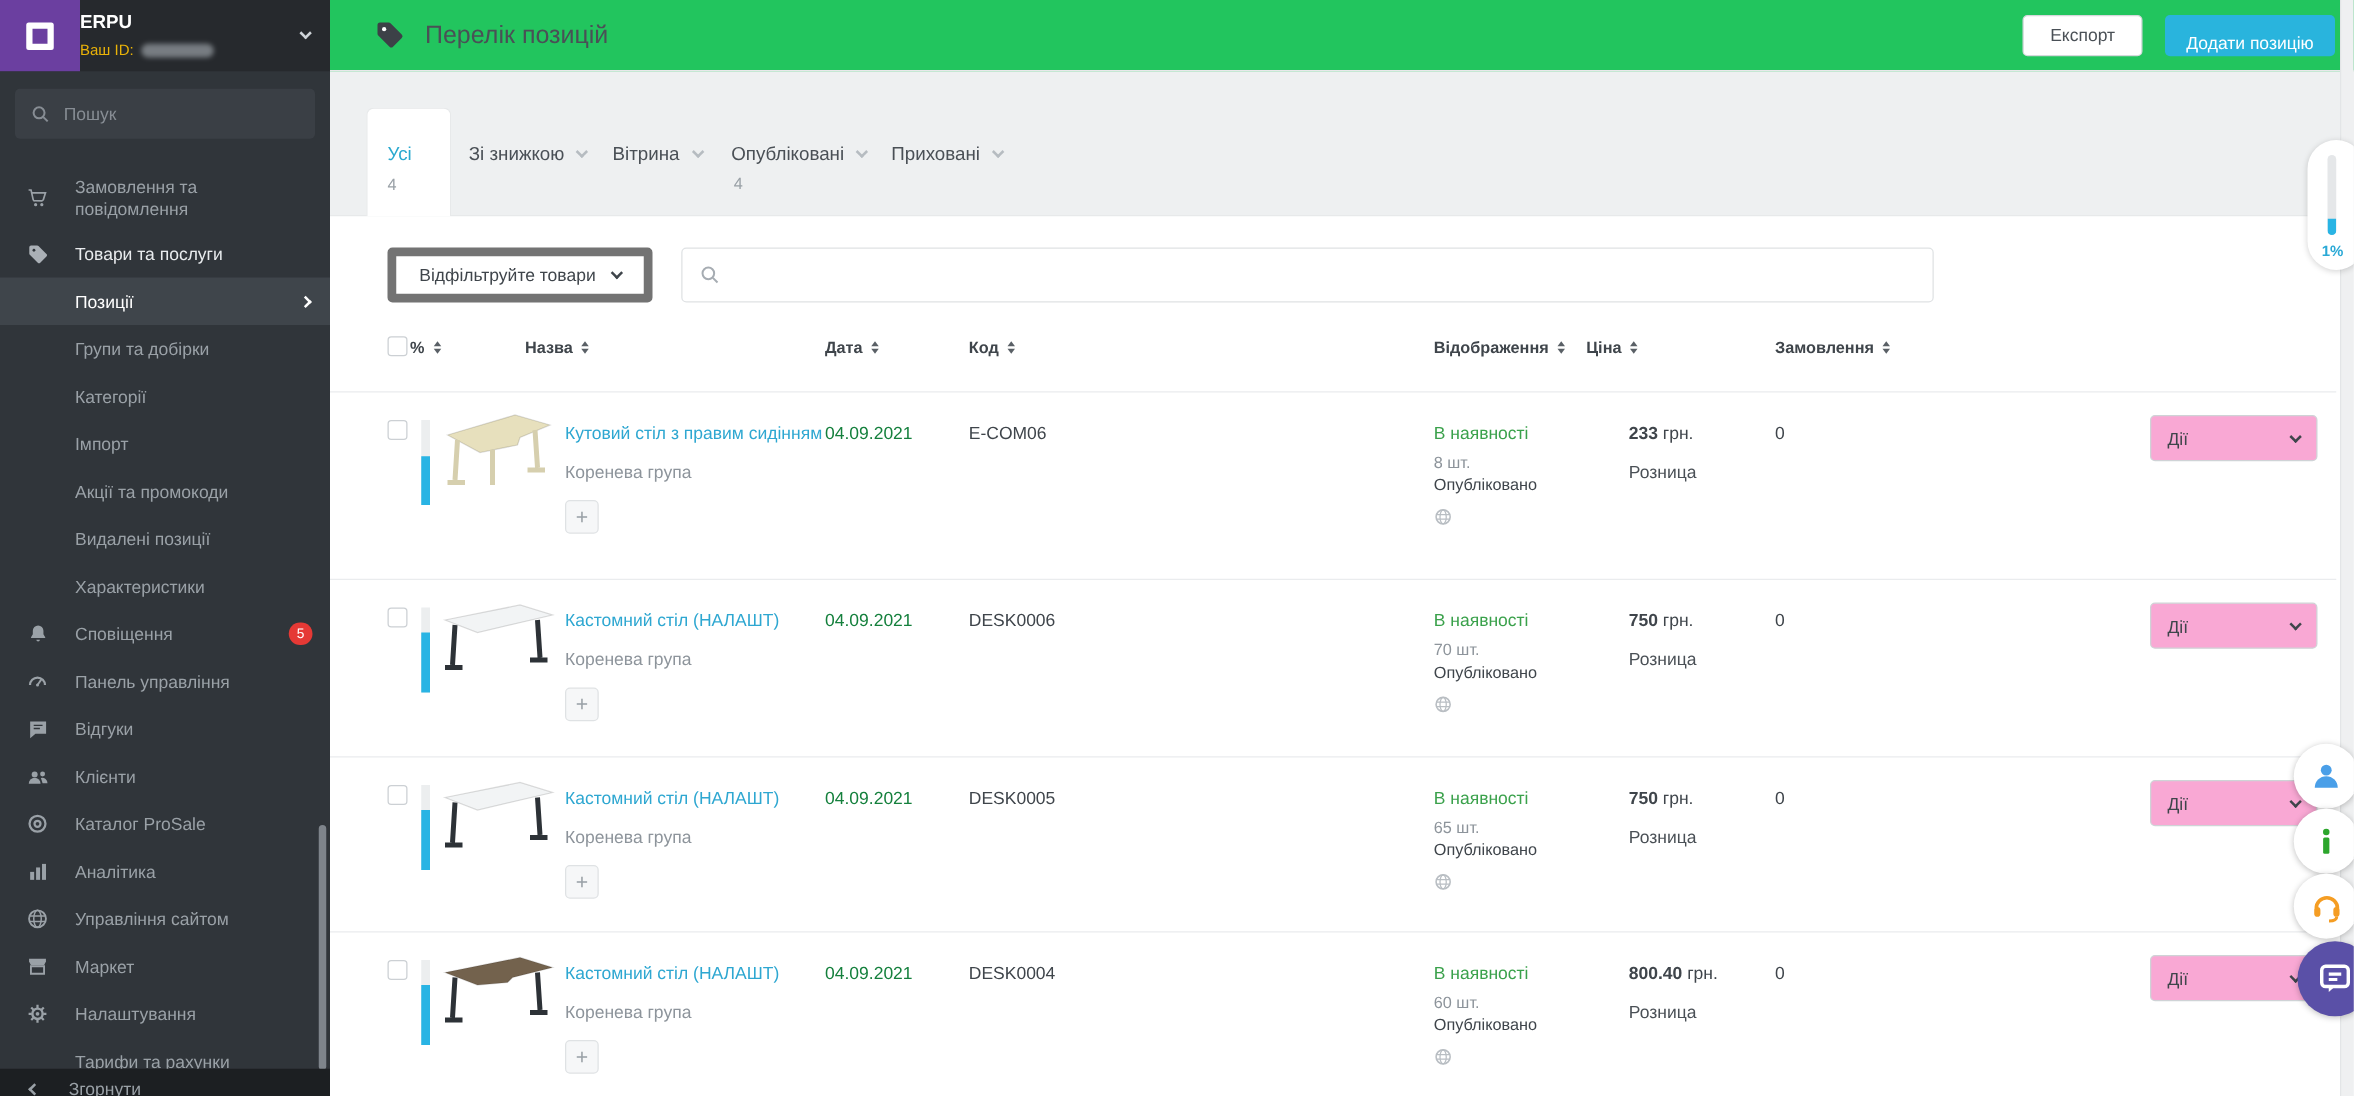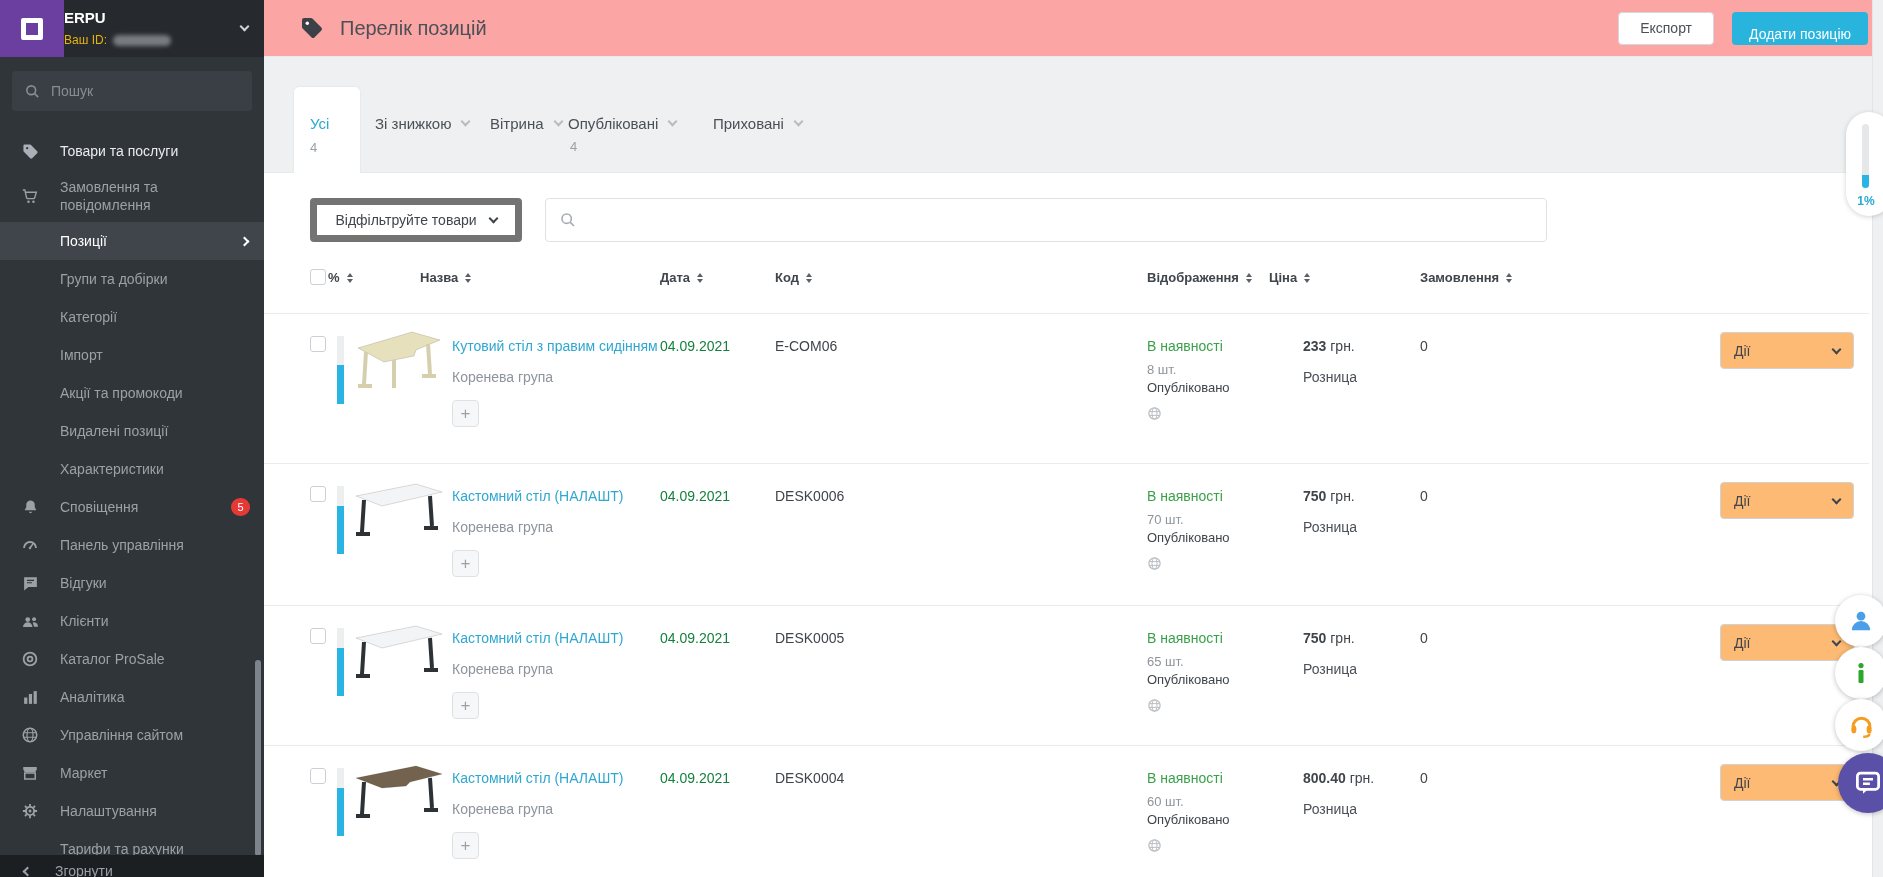--- a/index.html
+++ b/index.html
@@ -29,21 +29,21 @@
   .sb-item.white{color:#e9ecee}
   .sb-item.active{background:#3f454b;color:#fff}
   .chev-r{display:inline-block;width:7px;height:7px;border-right:2px solid #fff;border-bottom:2px solid #fff;transform:rotate(-45deg);position:absolute;right:16px}
   .badge{position:absolute;right:14px;background:#e53935;color:#fff;font-size:11px;min-width:19px;height:18px;border-radius:9px;display:flex;align-items:center;justify-content:center;padding:0 4px}
   .sb-thumbbar{position:absolute;right:3px;top:660px;width:6px;height:196px;background:#7e848b;border-radius:3px}
   .collapse{position:absolute;left:0;right:0;bottom:0;height:22px;background:#1c1f22;overflow:hidden}
   .collapse .in{display:flex;align-items:center;gap:24px;padding:8px 0 0 24px;color:#9aa1a7;font-size:14px}
   .chev-l{display:inline-block;width:7px;height:7px;border-left:2px solid #9aa1a7;border-bottom:2px solid #9aa1a7;transform:rotate(45deg)}
 
   
-  .hdr{position:absolute;left:264px;top:0;right:0;height:57px;background:#fca5a5;border-bottom:1px solid #e7e9ea;display:flex;align-items:center;padding:0 15px 0 36px;z-index:4}
+  .hdr{position:absolute;left:264px;top:0;right:0;height:57px;background:#22c55e;border-bottom:1px solid #e7e9ea;display:flex;align-items:center;padding:0 15px 0 36px;z-index:4}
   .hdr h1{font-size:20px;color:#4a5056;font-weight:normal;margin-left:16px}
   .btn-export{margin-left:auto;height:33px;padding:0 21px;background:#fff;border:1px solid #d5d8db;border-radius:4px;color:#4a5056;font-size:14px;cursor:pointer}
   .btn-add{height:33px;padding:14px 17px;background:#29b4dd;border:none;border-radius:4px;color:#fff;font-size:14px;margin-left:18px;cursor:pointer}
 
   
   .main{position:absolute;left:264px;top:57px;right:0;bottom:0;background:#eef0f1;overflow:hidden}
   .panel{position:absolute;left:0;right:0;top:115px;bottom:0;background:#fff;border-top:1px solid #e7e9ea}
   .tab-active{position:absolute;left:29px;top:29px;width:68px;height:87px;background:#fff;border:1px solid #e7e9ea;border-bottom:none;border-radius:6px 6px 0 0;z-index:2;padding:28px 0 0 16px;cursor:pointer}
   .tab-active .tl{color:#2aa9cf;font-size:15px}
   .tab-active .tc{color:#9aa1a7;font-size:13px;margin-top:8px}
@@ -77,21 +77,21 @@
   .plus{position:absolute;left:188px;top:86px;width:27px;height:27px;border:1px solid #dfe2e4;border-radius:4px;background:#f6f7f8;color:#9aa1a7;font-size:17px;line-height:25px;text-align:center;cursor:pointer}
   .pdate{position:absolute;left:396px;top:24px;font-size:14px;color:#15803d}
   .pcode{position:absolute;left:511px;top:24px;font-size:14px;color:#3f454b}
   .avail-st{position:absolute;left:883px;top:24px;font-size:14px;color:#3aa14b}
   .avail-qty{position:absolute;left:883px;top:48px;font-size:13px;color:#8d949b}
   .avail-pub{position:absolute;left:883px;top:66px;font-size:13px;color:#3f454b}
   .globe{position:absolute;left:883px;top:92px}
   .price{position:absolute;left:1039px;top:24px;font-size:14px;color:#3f454b}
   .ptype{position:absolute;left:1039px;top:55px;font-size:14px;color:#4a5056}
   .orders{position:absolute;left:1156px;top:24px;font-size:14px;color:#3f454b}
-  .act{position:absolute;left:1456px;top:18px;width:134px;height:37px;border:1px solid #cfd3d6;border-radius:4px;background:#fdba74;display:flex;align-items:center;justify-content:space-between;padding:0 13px;font-size:14px;color:#3f454b;cursor:pointer}
+  .act{position:absolute;left:1456px;top:18px;width:134px;height:37px;border:1px solid #cfd3d6;border-radius:4px;background:#f9a8d4;display:flex;align-items:center;justify-content:space-between;padding:0 13px;font-size:14px;color:#3f454b;cursor:pointer}
   .act .chev{border-color:#3f454b;border-width:2.5px;margin-top:-3px}
 
   
   .scrollbar{position:absolute;right:0;top:0;width:11px;height:877px;background:#eff0f1;border-left:1px solid #e3e5e7;z-index:8}
   .gauge{position:absolute;left:1846px;top:112px;width:46px;height:104px;background:#fff;border-radius:23px;box-shadow:0 1px 5px rgba(0,0,0,.18);z-index:10}
   .gauge .track{position:absolute;left:16px;top:12px;width:7px;height:64px;background:#e5e7e9;border-radius:4px;display:flex;flex-direction:column;justify-content:flex-end;overflow:hidden}
   .gauge .tfill{height:13px;background:#29b4e4}
   .gauge .gv{position:absolute;left:5px;top:82px;width:30px;text-align:center;font-size:12px;font-weight:bold;color:#2aa9d6}
   .fab{position:absolute;width:52px;height:52px;border-radius:50%;background:#fff;box-shadow:0 1px 5px rgba(0,0,0,.25);display:flex;align-items:center;justify-content:center;z-index:10;cursor:pointer}
 </style>
@@ -115,38 +115,38 @@
 
   <div class="sb-search">
     <svg width="15" height="15" viewBox="0 0 24 24">
         <circle cx="10" cy="10" r="7" fill="none" stroke="#878d94" stroke-width="2.6"></circle>
         <path d="M15.5 15.5 L21 21" stroke="#878d94" stroke-width="2.6"></path>
       </svg>
     <input placeholder="Пошук" style="">
   </div>
 
   <div class="sb-menu">
-    <div class="sb-item white">
-      <span class="ic">
-        <svg width="17" height="17" viewBox="0 0 24 24">
-            <path d="M21.4 11.6l-9-9A2 2 0 0 0 11 2H4a2 2 0 0 0-2 2v7c0 .5.2 1 .6 1.4l9 9a2 2 0 0 0 2.8 0l7-7a2 2 0 0 0 0-2.8z" fill="#aab0b6"></path>
-            <circle cx="7.3" cy="7.3" r="1.6" fill="#30353a"></circle>
-          </svg>
-      </span>
-        <span>Товари та послуги</span>
-    </div>
     <div class="sb-item two">
       <span class="ic">
         <svg width="18" height="18" viewBox="0 0 24 24">
             <path d="M2.5 4h2.6l2.3 10.2a1.6 1.6 0 0 0 1.6 1.3h7.6a1.6 1.6 0 0 0 1.6-1.2L20.5 7H6" fill="none" stroke="#9aa1a7" stroke-width="1.8"></path>
             <circle cx="10" cy="19.6" r="1.7" fill="#9aa1a7"></circle>
             <circle cx="16.6" cy="19.6" r="1.7" fill="#9aa1a7"></circle>
           </svg>
       </span>
         <span class="lbl">Замовлення та повідомлення</span>
+    </div>
+    <div class="sb-item white">
+      <span class="ic">
+        <svg width="17" height="17" viewBox="0 0 24 24">
+            <path d="M21.4 11.6l-9-9A2 2 0 0 0 11 2H4a2 2 0 0 0-2 2v7c0 .5.2 1 .6 1.4l9 9a2 2 0 0 0 2.8 0l7-7a2 2 0 0 0 0-2.8z" fill="#aab0b6"></path>
+            <circle cx="7.3" cy="7.3" r="1.6" fill="#30353a"></circle>
+          </svg>
+      </span>
+        <span>Товари та послуги</span>
     </div>
     <div class="sb-item sub active">
       <span>Позиції</span>
       <span class="chev-r"></span>
     </div>
     <div class="sb-item sub">
         <span>Групи та добірки</span>
       </div>
     <div class="sb-item sub">
         <span>Категорії</span>
@@ -284,21 +284,21 @@
     <div class="tc">4</div>
   </div>
   <div class="tab" style="left:111px">
     <span>Зі знижкою</span>
       <span class="chev" style="margin-top:-4px"></span>
   </div>
   <div class="tab" style="left:226px">
     <span>Вітрина</span>
       <span class="chev" style="margin-top:-4px"></span>
   </div>
-  <div class="tab" style="left:304px">
+  <div class="tab" style="left:321px">
     <span>Опубліковані</span>
       <span class="chev" style="margin-top:-4px"></span>
     <span class="tc">4</span>
   </div>
   <div class="tab" style="left:449px">
     <span>Приховані</span>
       <span class="chev" style="margin-top:-4px"></span>
   </div>
 
   <div class="filter-btn">

